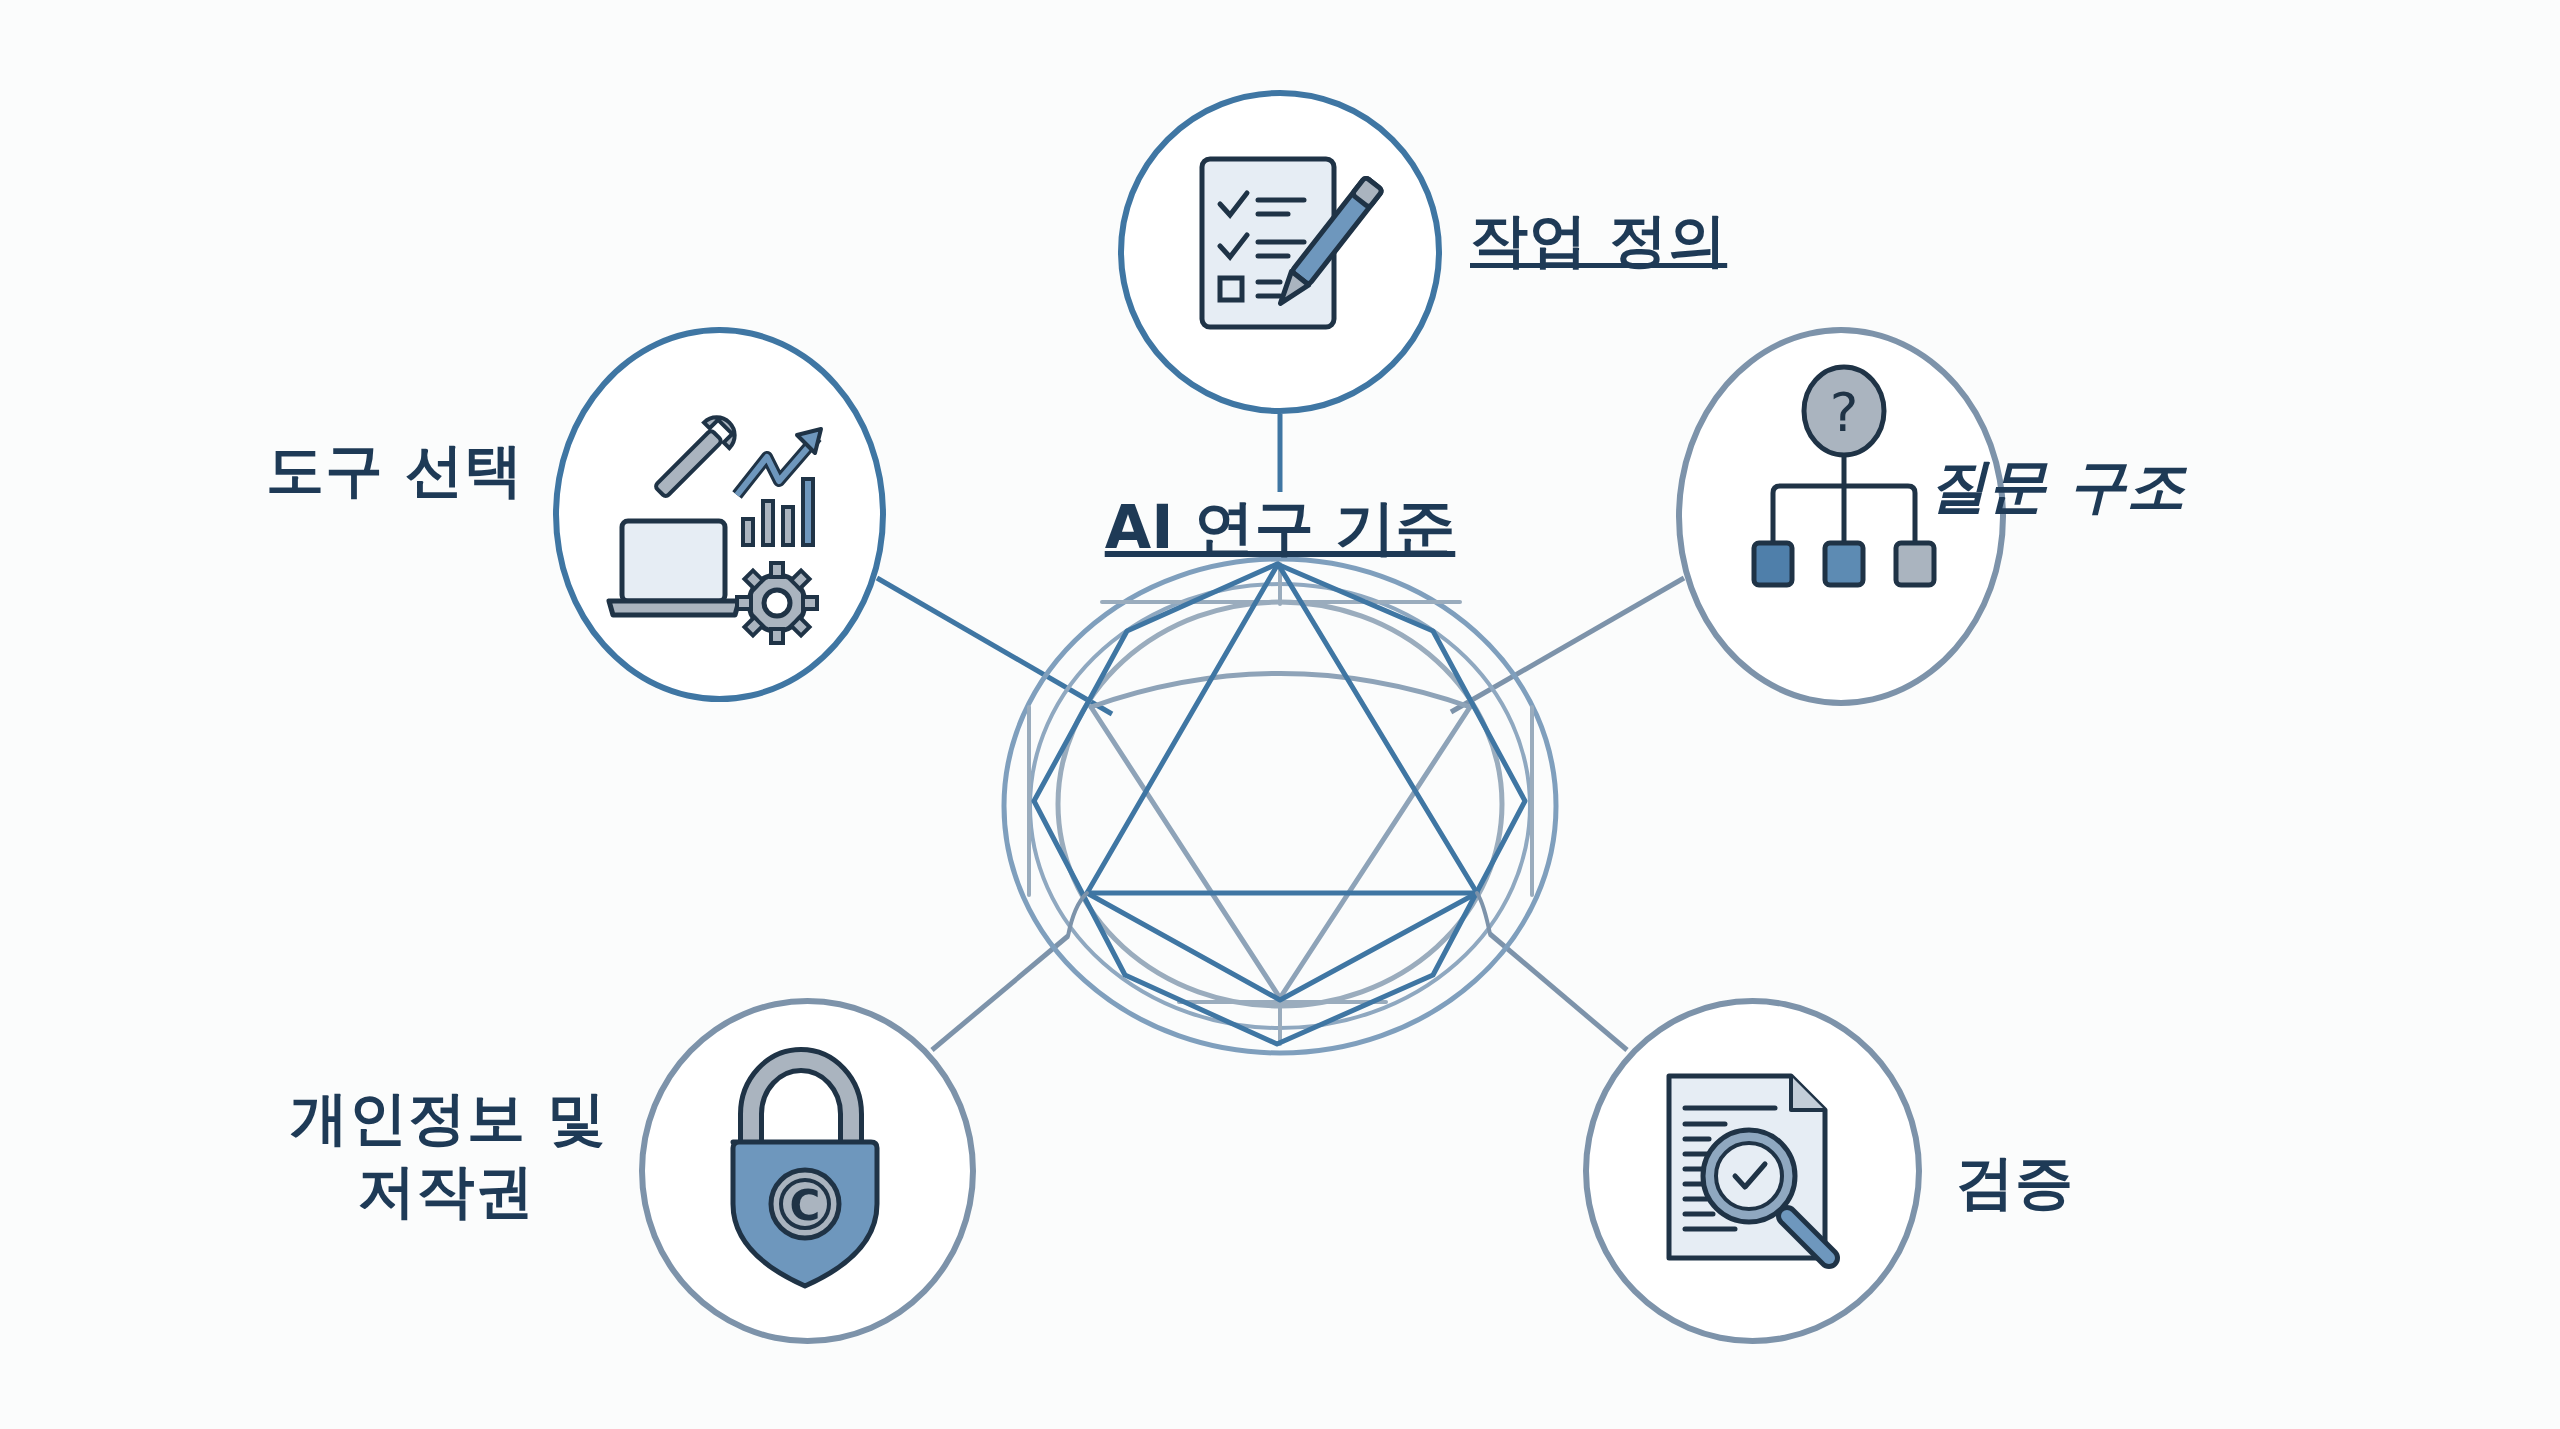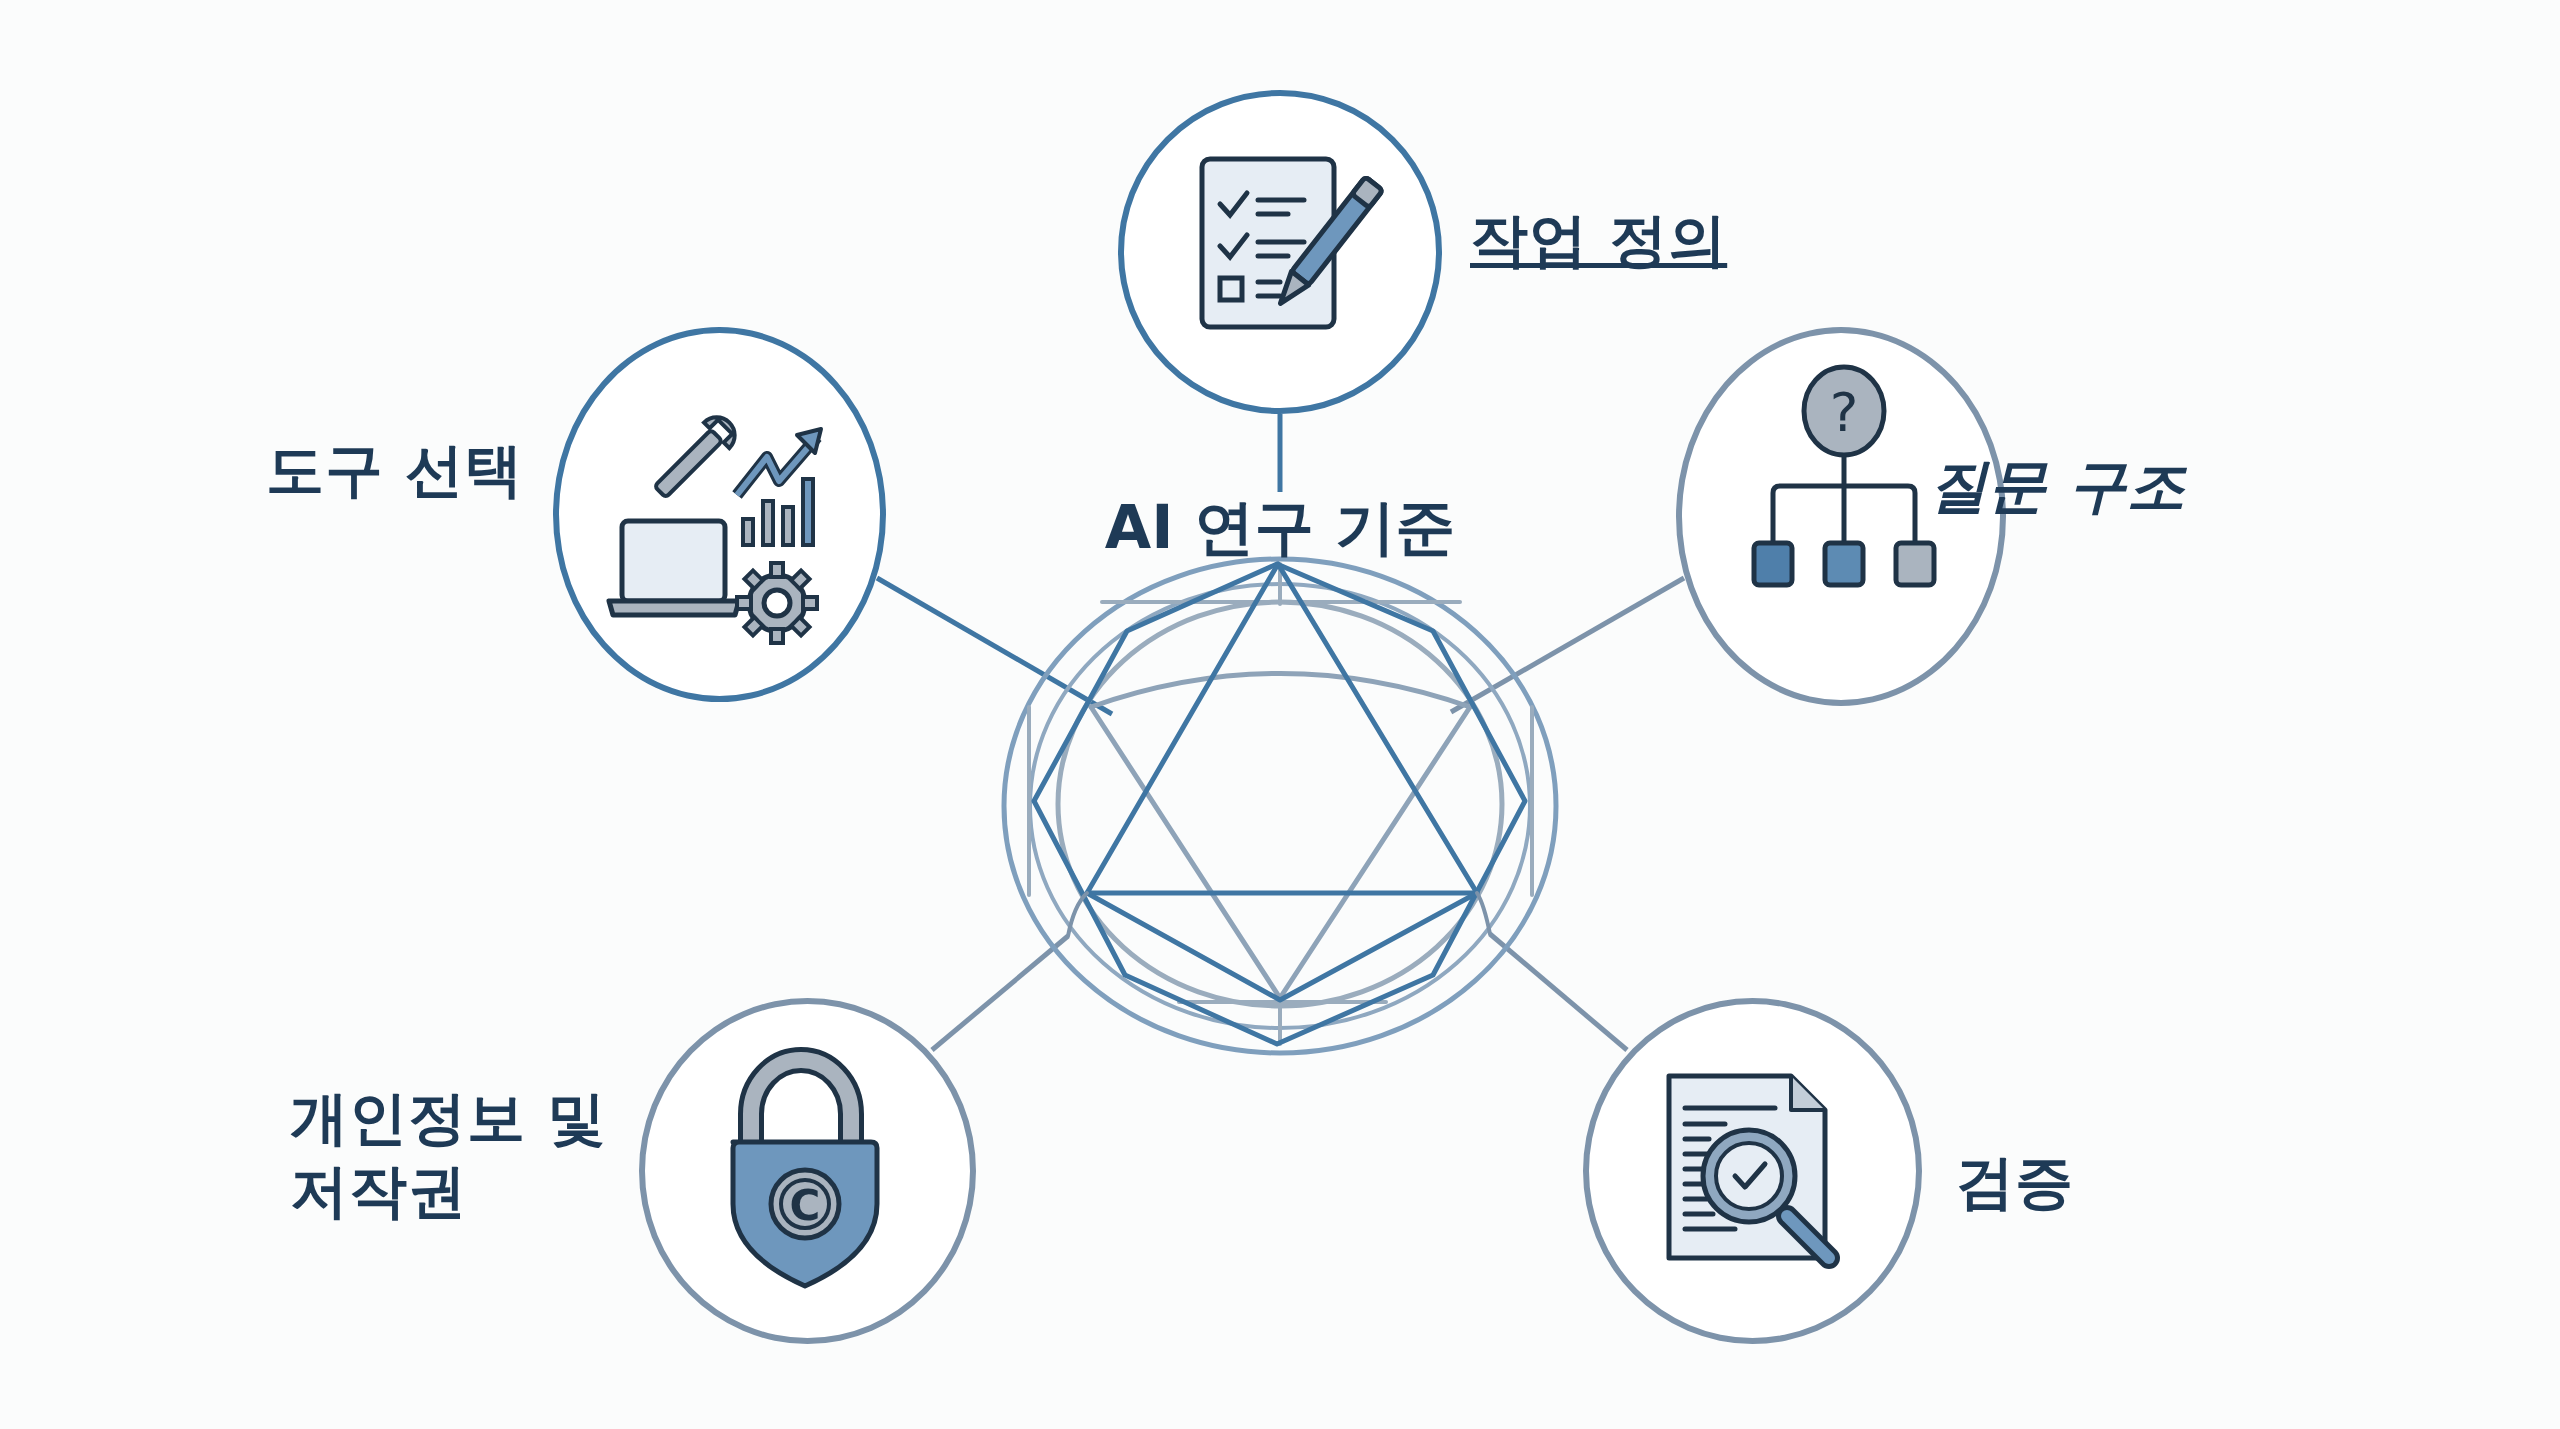--- a/index.html
+++ b/index.html
@@ -12,29 +12,30 @@
   svg.canvas { position: absolute; left: 0; top: 0; }
   .label {
     position: absolute;
     color: #1e3a56;
     font-weight: bold;
     font-size: 58px;
     line-height: 1.25;
     white-space: nowrap;
     letter-spacing: 1px;
   }
-  .label.right { text-align: left; }
+  .label.right { text-align: center; }
   .title {
     position: absolute;
     color: #1e3a56;
     font-weight: bold;
     font-size: 60px;
     left: 1080px; width: 400px; top: 488px;
     text-align: center;
     white-space: nowrap;
+    text-decoration: underline;
   }
   .node { position: absolute; border-radius: 50%; box-sizing: border-box; background: #ffffff; }
   .node svg { position: absolute; left: 0; top: 0; }
 </style>
 </head>
 <body>
 
 <div class="stage">
 
   <svg class="canvas" width="2560" height="1429" viewBox="0 0 2560 1429">

